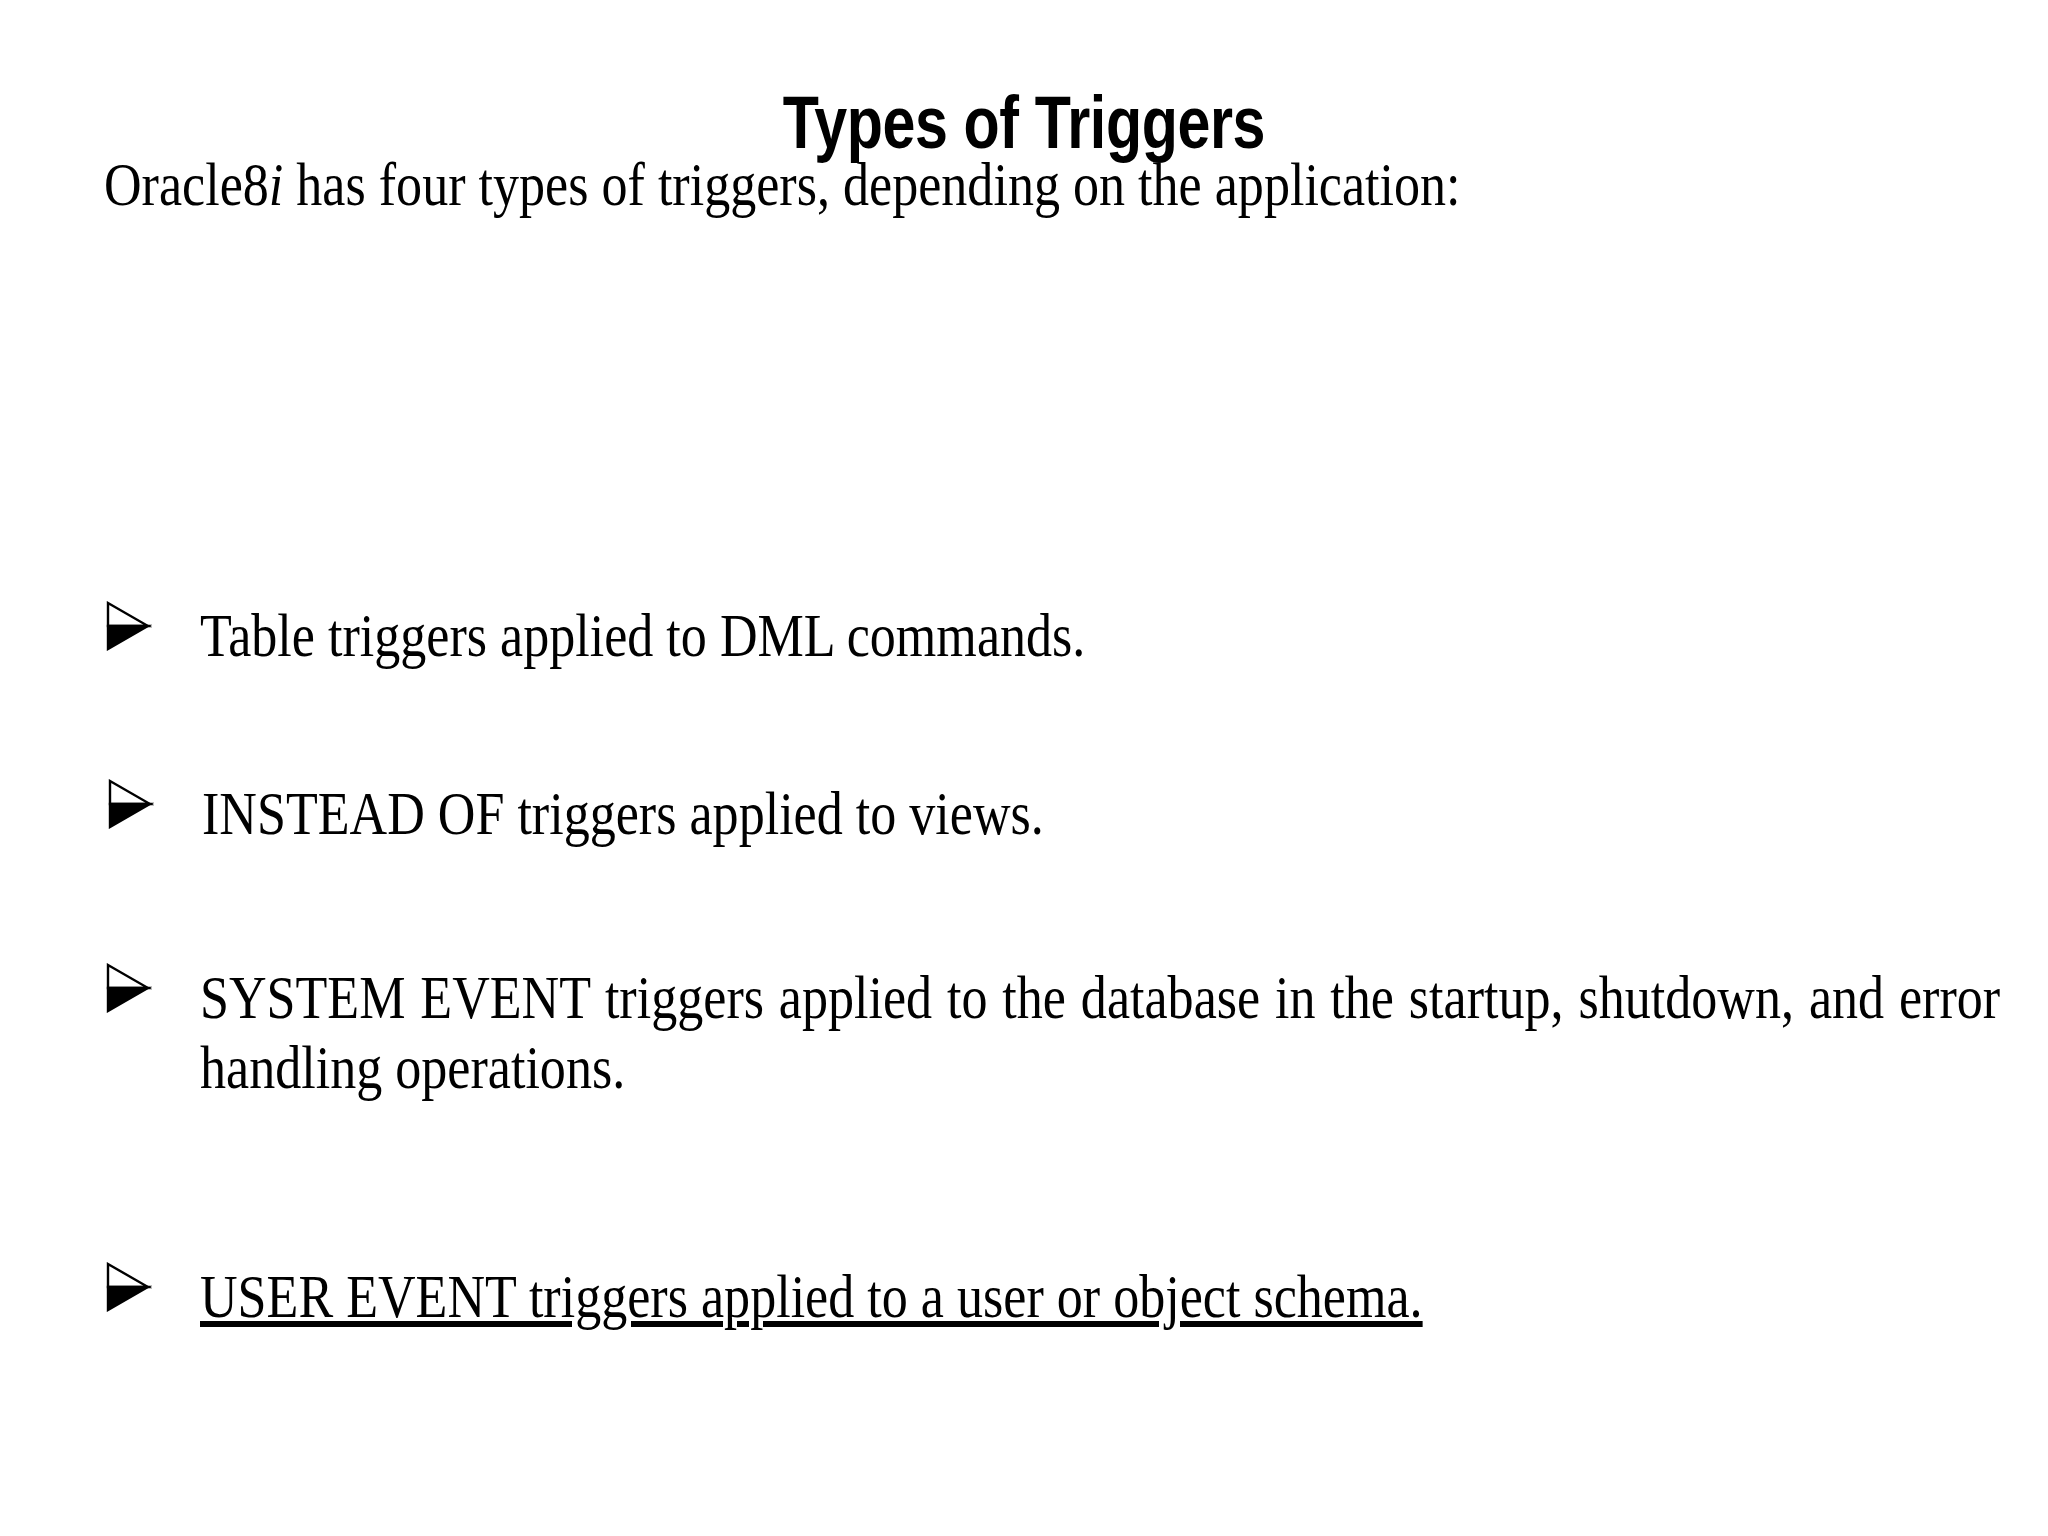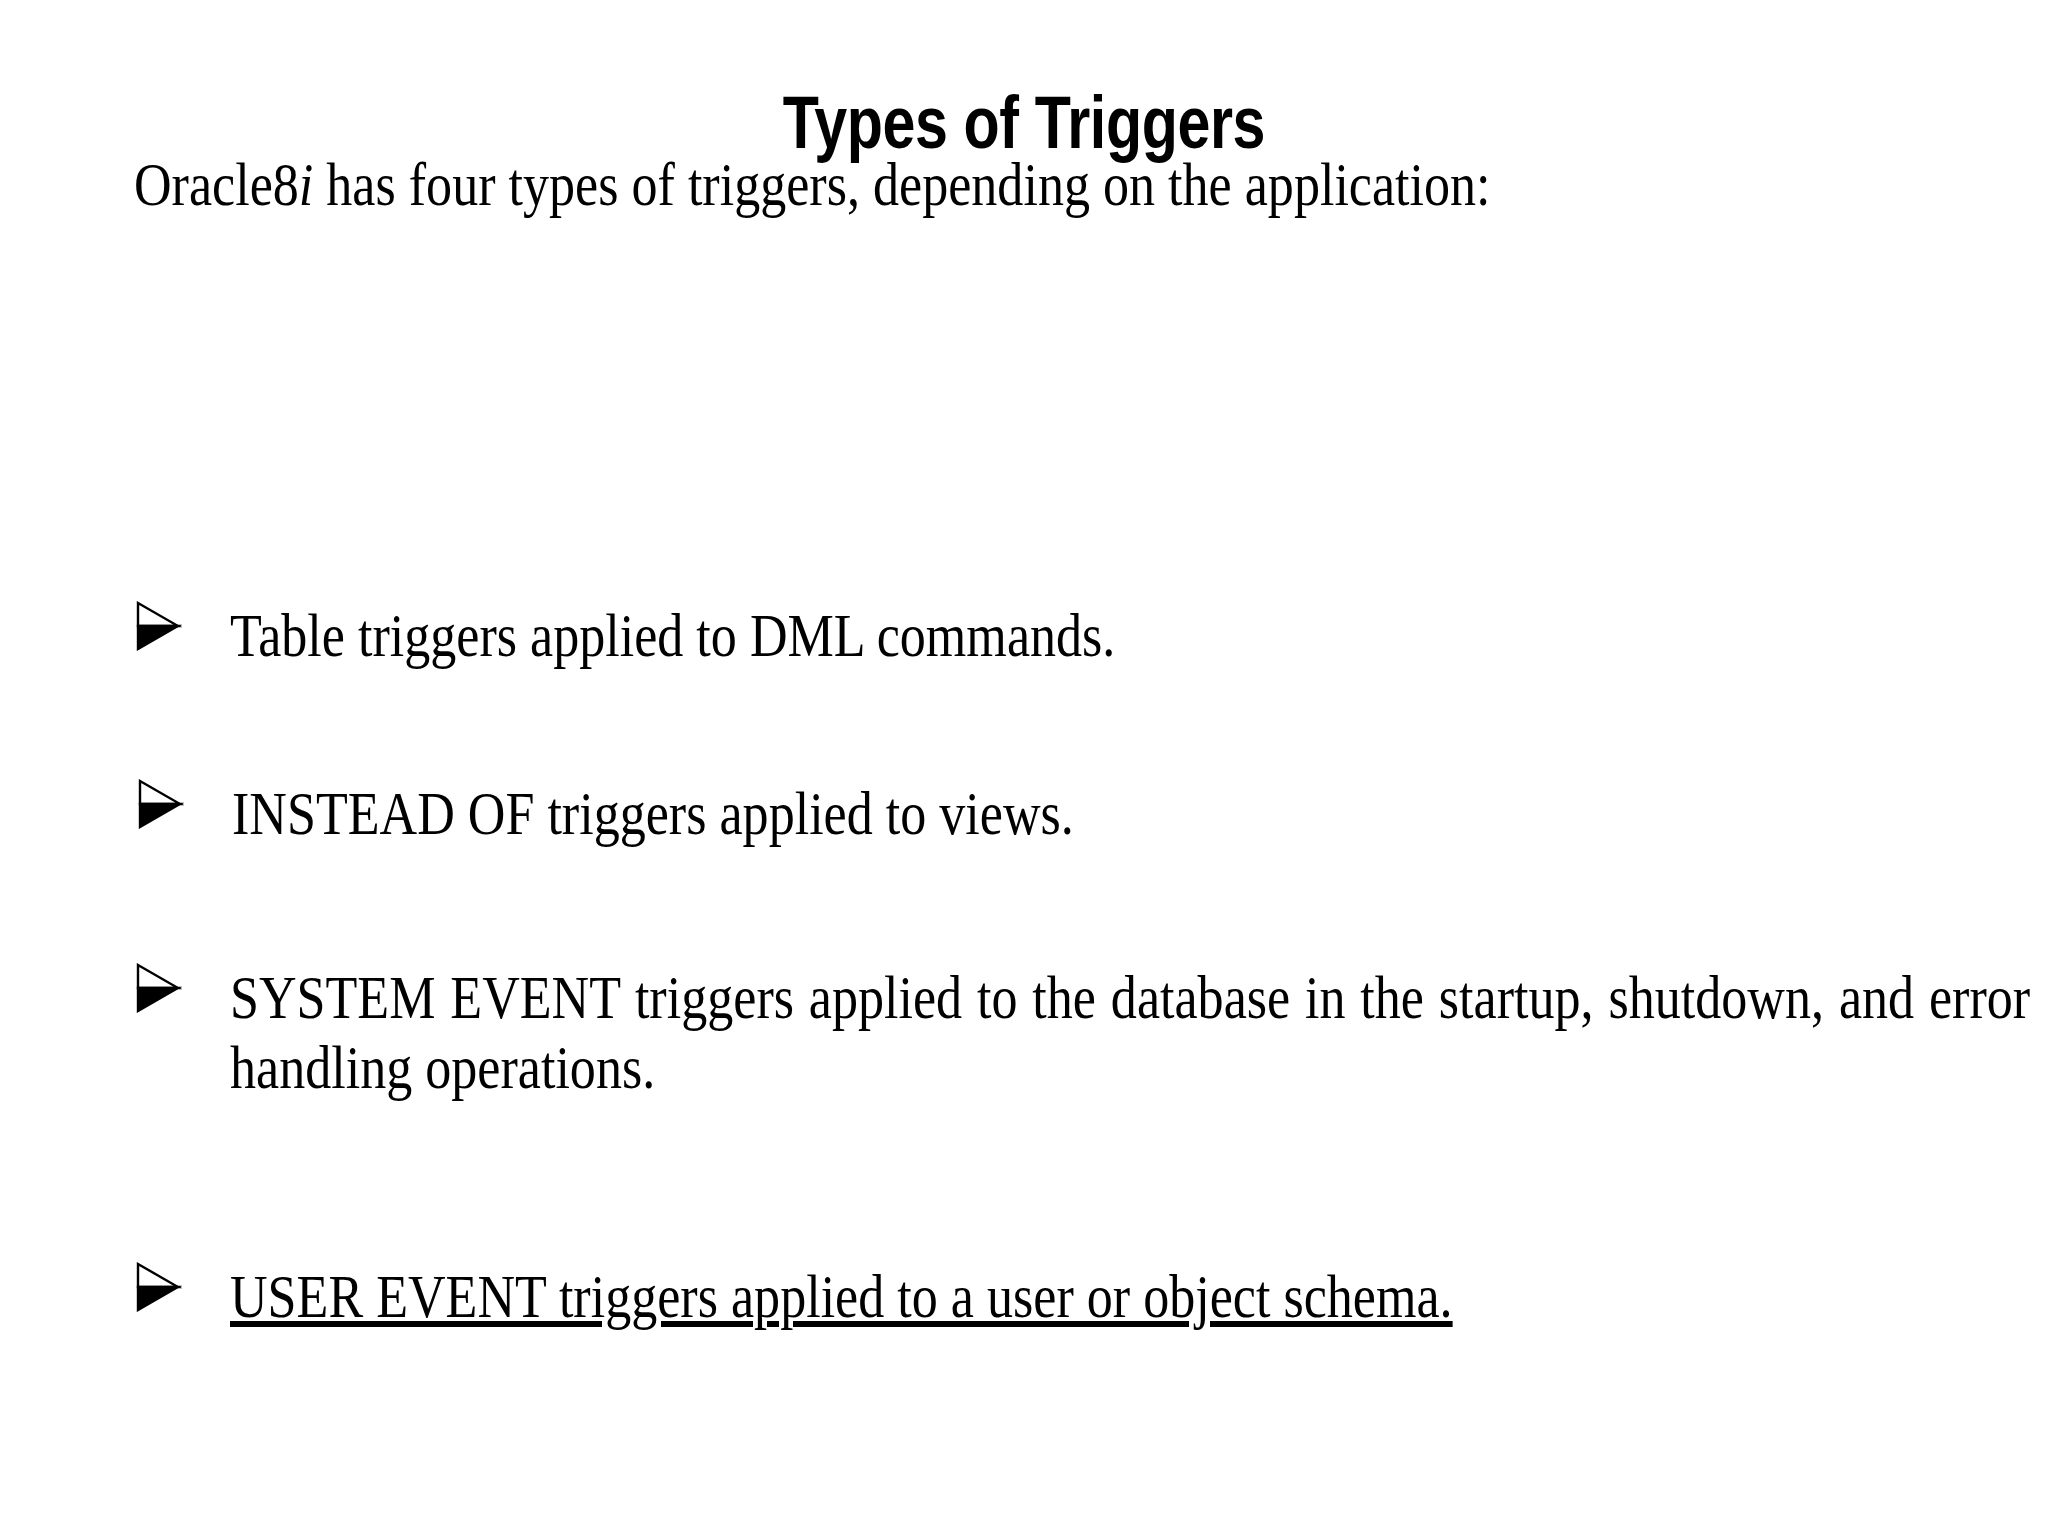--- a/index.html
+++ b/index.html
@@ -40,21 +40,20 @@
     transform-origin: 50% 50%;
     white-space: nowrap;
   }
 
   
   .body-block {
     position: absolute;
     left: 104px;
     top: 150px;
     width: 1896px;
-    margin-left: 30px;
   }
 
   .intro-para {
     font-size: 62px;
     line-height: 1.12;
     text-align: justify;
     text-justify: inter-word;
     transform: scaleX(0.84);
     transform-origin: 0 0;
     width: 2257px;           

